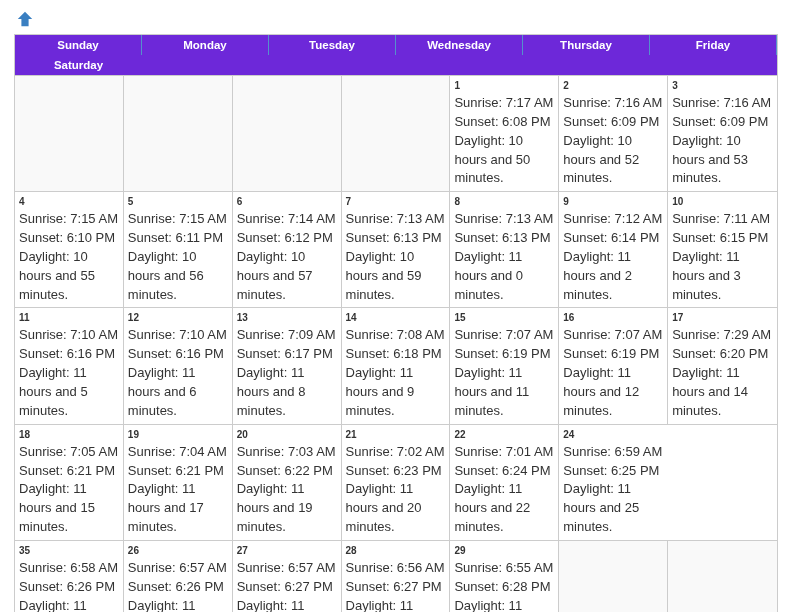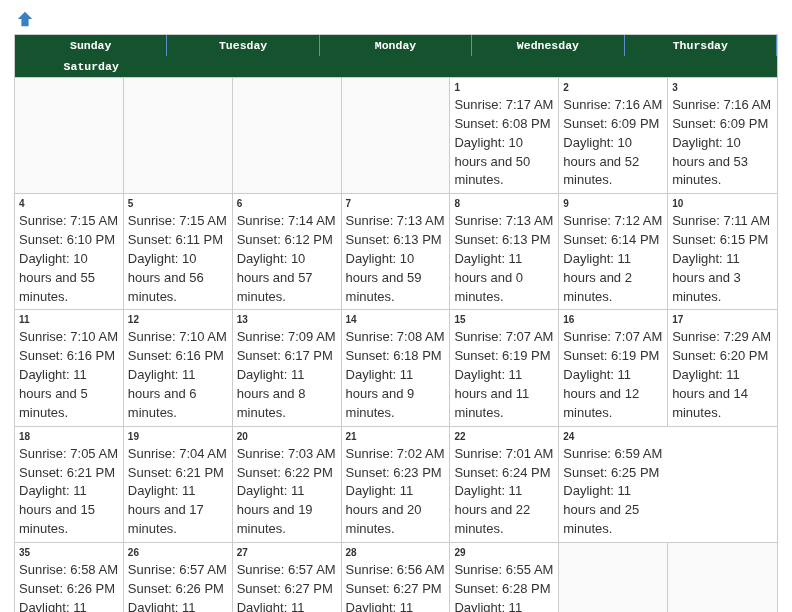--- a/index.html
+++ b/index.html
@@ -62,23 +62,22 @@
       font-weight: bold;
     }
     .calendar {
       flex: 1;
       display: flex;
       flex-direction: column;
       border: 1px solid #ccc;
     }
     .cal-header-row {
       display: grid;
-      grid-template-columns: repeat(5, 1fr);
-      background: #14532d;
-      font-family: Liberation Mono, monospace;
+      grid-template-columns: repeat(6, 1fr);
+      background: #6d28d9;
     }
     .cal-header-cell {
       color: #fff;
       font-size: 11.5px;
       font-weight: bold;
       text-align: center;
       padding: 4px 2px;
       border-right: 1px solid #5590cc;
     }
     .cal-header-cell:last-child { border-right: none; }
@@ -131,24 +130,25 @@
     </div>
     <div class="title-block">
       <div class="main-title"></div>
       <div class="subtitle"></div>
     </div>
   </div>
 
   <div class="calendar">
     <div class="cal-header-row">
     <div class="cal-header-cell">Sunday</div>
+        <div class="cal-header-cell">Monday</div>
         <div class="cal-header-cell">Tuesday</div>
-        <div class="cal-header-cell">Monday</div>
         <div class="cal-header-cell">Wednesday</div>
         <div class="cal-header-cell">Thursday</div>
+        <div class="cal-header-cell">Friday</div>
         <div class="cal-header-cell">Saturday</div>
       </div>
     <div class="cal-body">
     <div class="cal-row">
           <div class="cal-cell empty"></div>
           <div class="cal-cell empty"></div>
           <div class="cal-cell empty"></div>
           <div class="cal-cell empty"></div>
           <div class="cal-cell">
             <span class="day-num">1</span>

